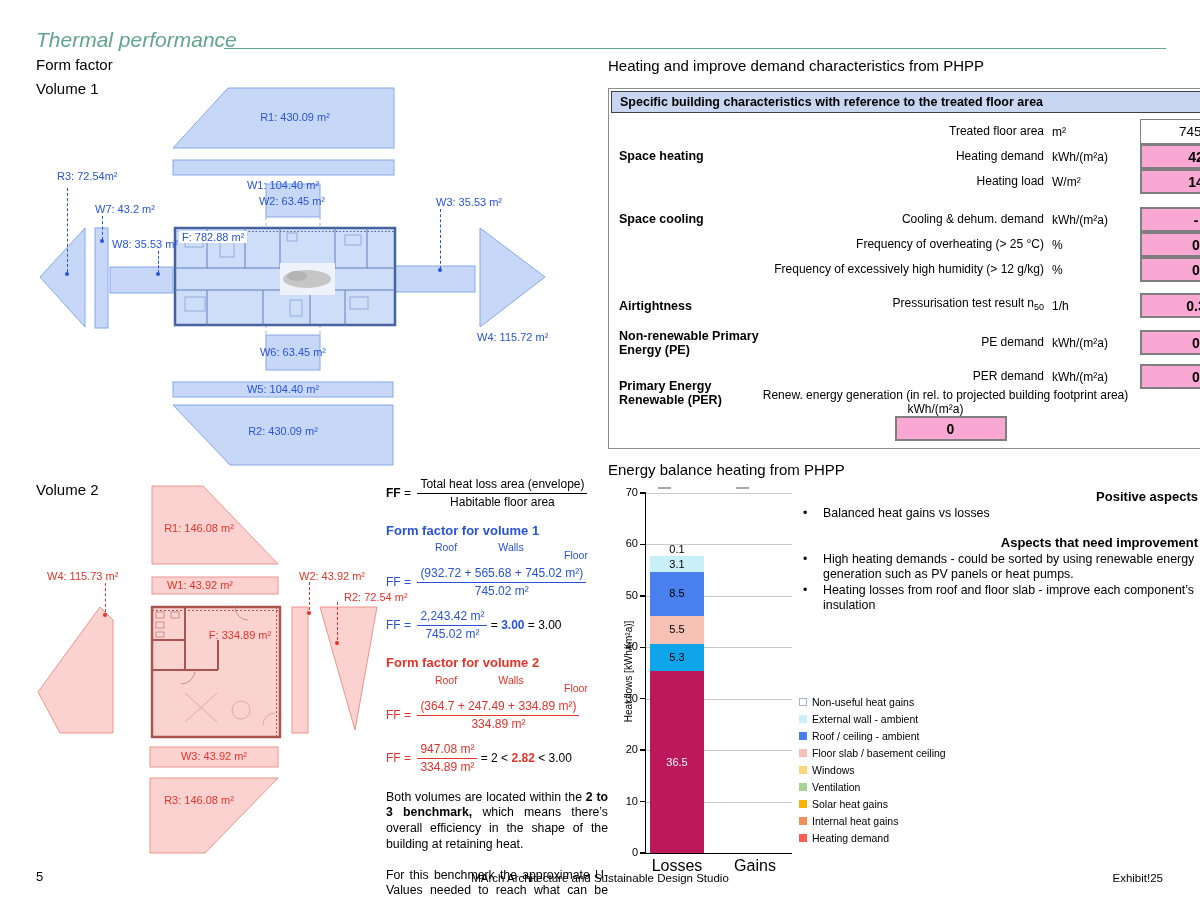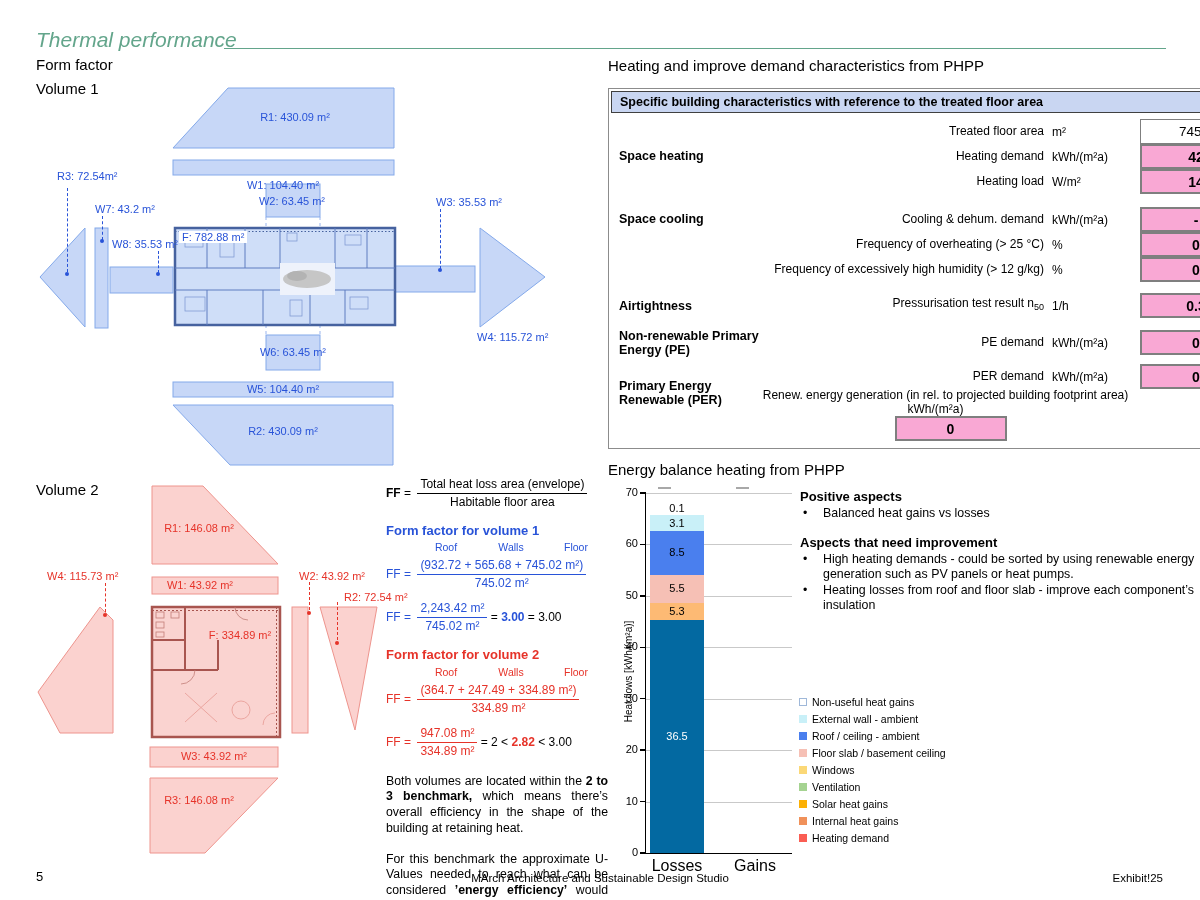--- a/index.html
+++ b/index.html
@@ -23,21 +23,21 @@
   .f-line{margin-bottom:2px;}
   .b{font-weight:bold;}
   .frac{display:inline-block;text-align:center;vertical-align:middle;margin-left:3px;}
   .frac .num{display:block;border-bottom:1px solid currentColor;padding:0 3px 1px;}
   .frac .den{display:block;padding-top:1px;}
   .f-title{font-weight:bold;font-size:13px;margin:13px 0 2px;}
   .f-cols{display:flex;font-size:10.5px;margin-bottom:1px;}
   .f-cols span{text-align:center;}
   .f-cols .c1{margin-left:30px;width:60px;}
   .f-cols .c2{width:70px;}
-  .f-cols .c3{width:60px;}
+  .f-cols .c3{width:60px;margin-top:8px;}
   .f-eq{margin:4px 0 10px;}
   .f-para{margin-top:15px;text-align:justify;font-size:12.3px;line-height:1.28;}
   
   .tblwrap{left:608px;top:88px;width:659px;height:361px;border:1.5px solid #8c8c8c;box-sizing:border-box;}
   .thead{position:absolute;left:2px;right:2px;top:2px;height:22px;background:#c9d6f2;
          border:1.5px solid #404040;box-sizing:border-box;font-weight:bold;font-size:12.5px;
          display:flex;align-items:center;padding-left:8px;}
   #tbl-groups{position:absolute;left:0;right:14px;top:28px;}
   .tgroup{position:relative;display:flex;}
   .tcat{position:absolute;left:10px;width:150px;font-weight:bold;font-size:12.5px;line-height:1.15;}
@@ -60,21 +60,21 @@
   .ticklabel{position:absolute;left:-32px;width:24px;text-align:right;font-size:11px;}
   .bar{position:absolute;bottom:0;width:54px;display:flex;flex-direction:column;}
   .seg{position:relative;display:flex;align-items:center;justify-content:center;flex:none;}
   .seglbl{font-size:11px;line-height:1;}
   .catlbl{position:absolute;top:364px;width:54px;text-align:center;font-size:16px;}
   .ytitle{position:absolute;left:553px;top:666px;width:150px;text-align:center;font-size:10px;
           transform:rotate(-90deg);}
   .remnant{position:absolute;width:13px;height:2px;background:#a8a8a8;}
   
   .notes{left:800px;top:489px;width:398px;}
-  .ntitle{font-weight:bold;font-size:13px;margin-bottom:2px;}
+  .ntitle{font-weight:bold;font-size:13px;margin-bottom:2px;text-align:right;}
   .nlist{margin-bottom:13px;}
   .nitem{display:flex;font-size:12.4px;line-height:1.25;}
   .nitem .bu{width:20px;flex:none;padding-left:3px;}
   #legend{left:799px;top:697px;display:flex;flex-direction:column;gap:7px;}
   .lrow{display:flex;align-items:center;height:10px;}
   .lsw{width:8px;height:8px;flex:none;margin-right:5px;}
   .ltxt{font-size:10.5px;}
   
   .foot{font-size:11.5px;top:872px;}
   .pageno{left:36px;top:869px;font-size:13px;}
@@ -377,24 +377,24 @@
       </div>
       <div class="seg" style="height: 15.9px; background: rgb(201, 240, 248);">
         <div class="seglbl">3.1</div>
       </div>
       <div class="seg" style="height: 43.7px; background: rgb(74, 127, 238);">
         <div class="seglbl">8.5</div>
       </div>
       <div class="seg" style="height: 28.3px; background: rgb(246, 192, 181);">
         <div class="seglbl">5.5</div>
       </div>
-      <div class="seg" style="height: 17px; background: #fdba74;">
+      <div class="seg" style="height: 27px; background: #0ea5e9;">
         <div class="seglbl">5.3</div>
       </div>
-      <div class="seg" style="height: 233px; background: #0369a1;">
+      <div class="seg" style="height: 182px; background: #be185d;">
         <div class="seglbl" style="color: rgb(255, 255, 255);">36.5</div>
       </div>
     </div>
     <div class="catlbl" style="left: 4px;">Losses</div>
     <div class="catlbl" style="left: 82px;">Gains</div>
   </div>
 
 <div class="abs notes">
   <div class="ntitle">Positive aspects</div>
   <div class="nlist" id="pos-list">

